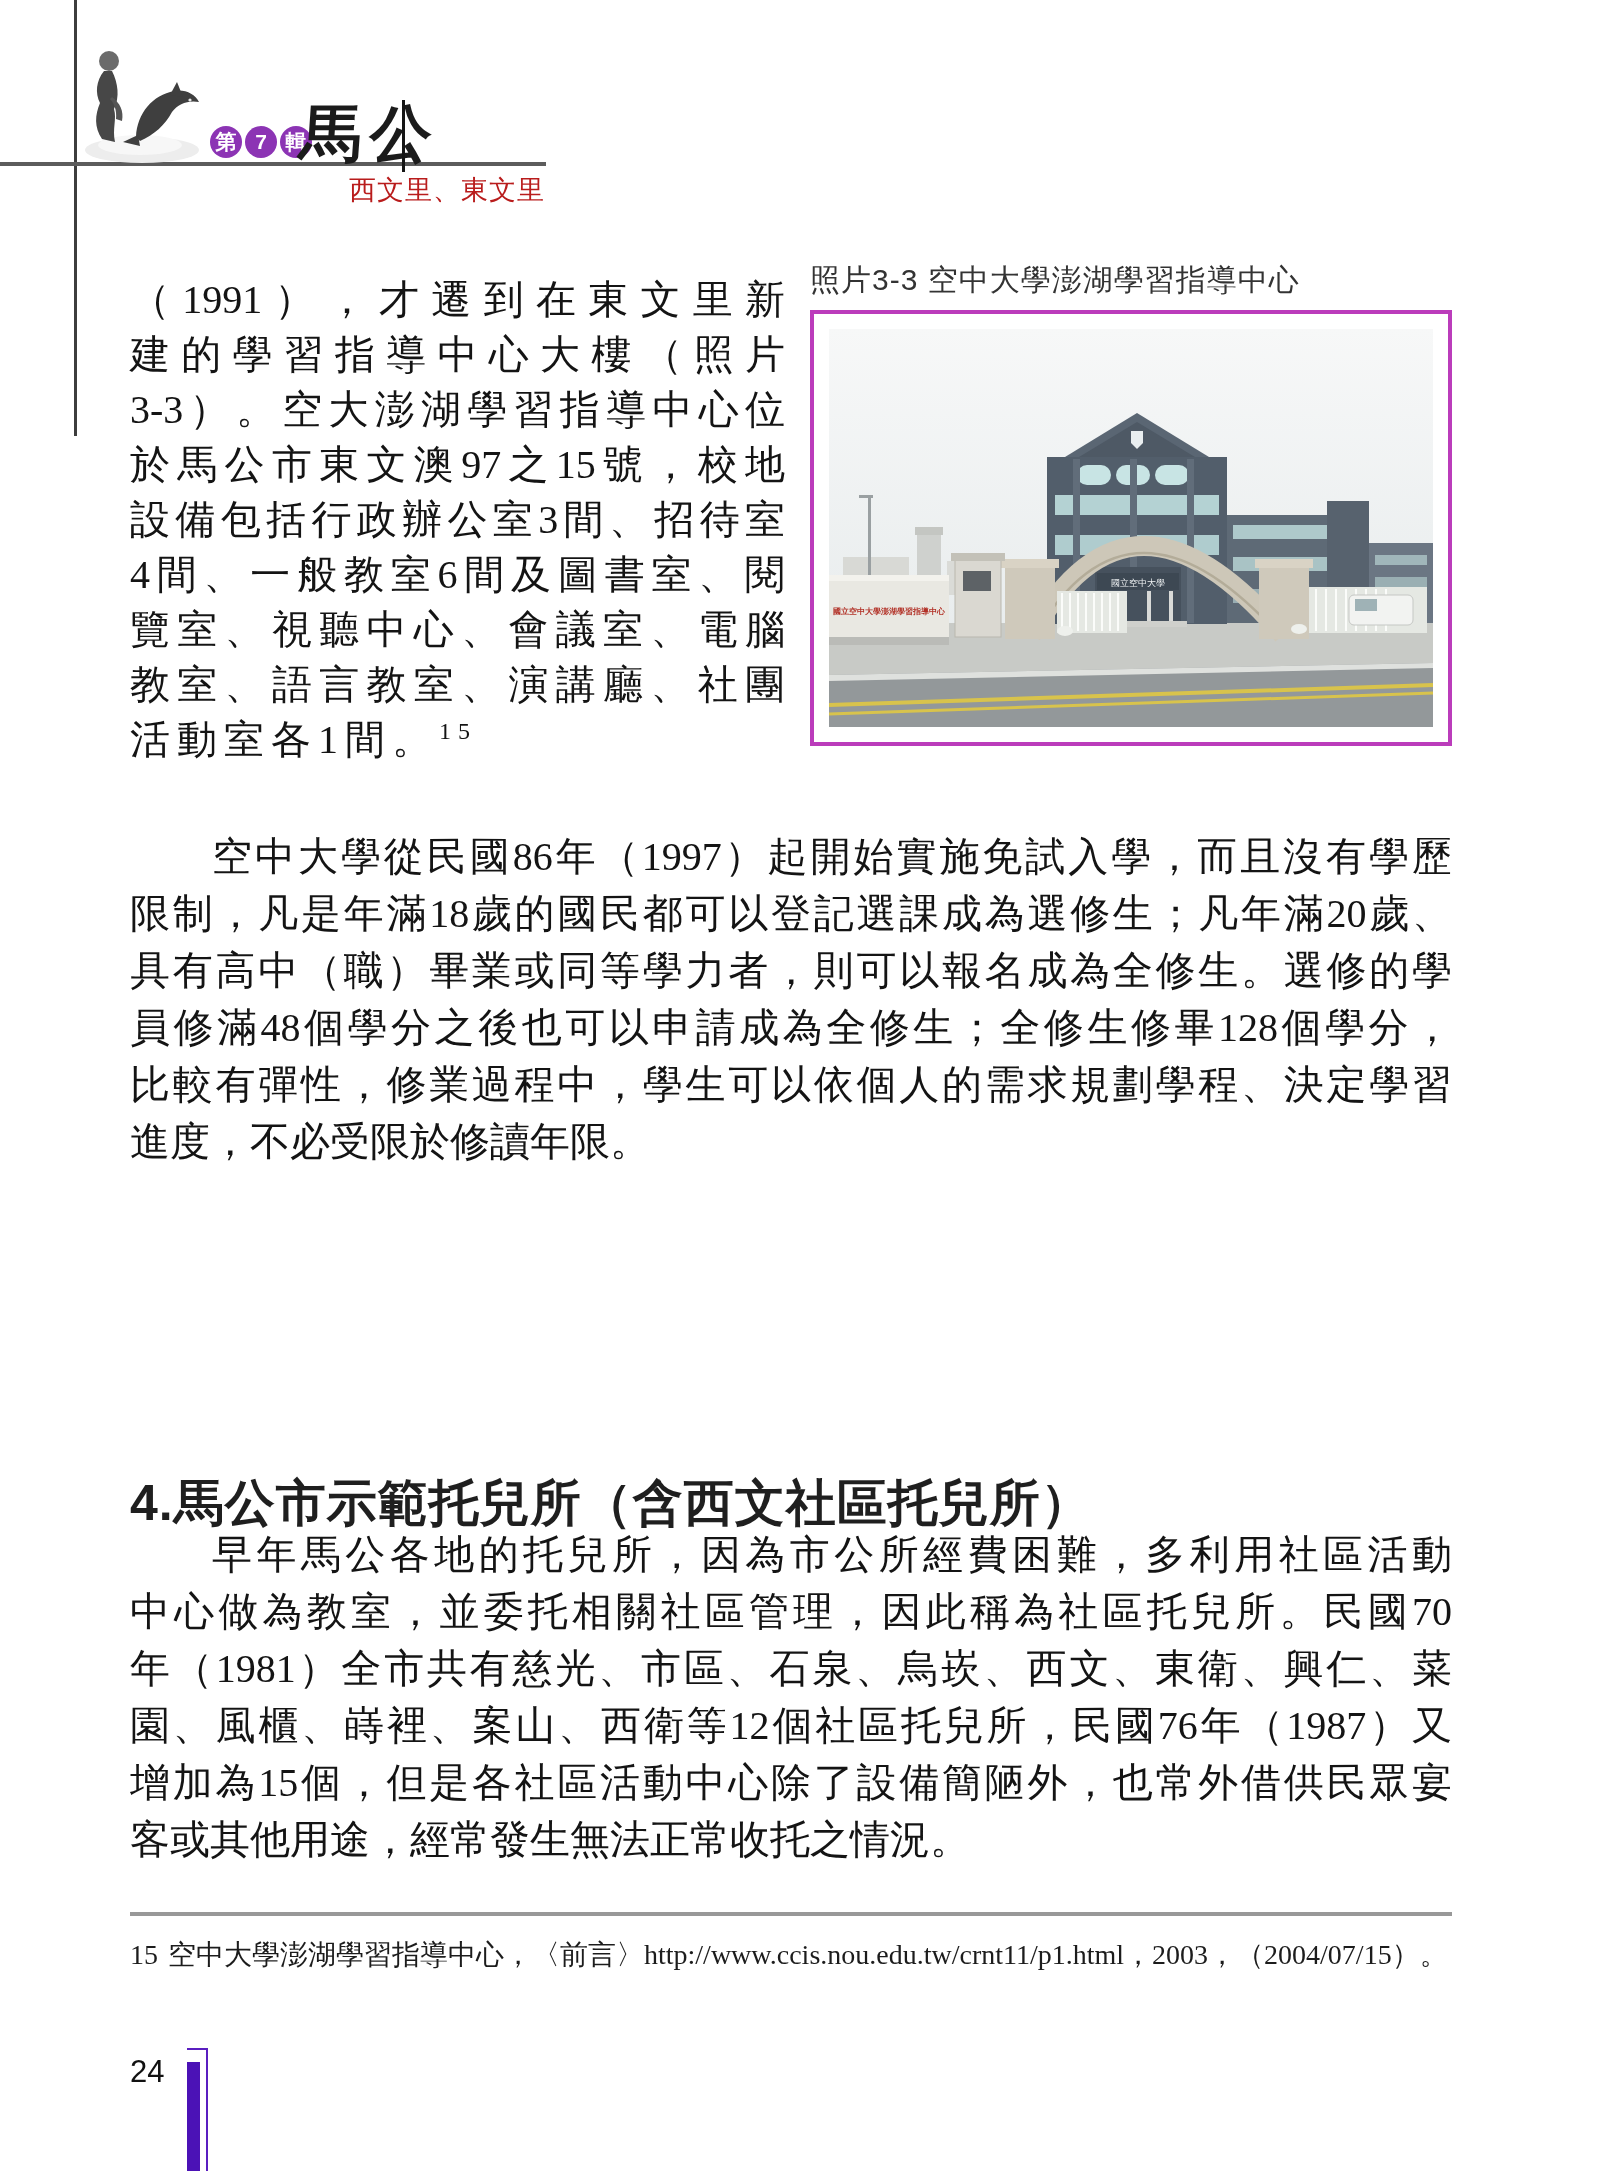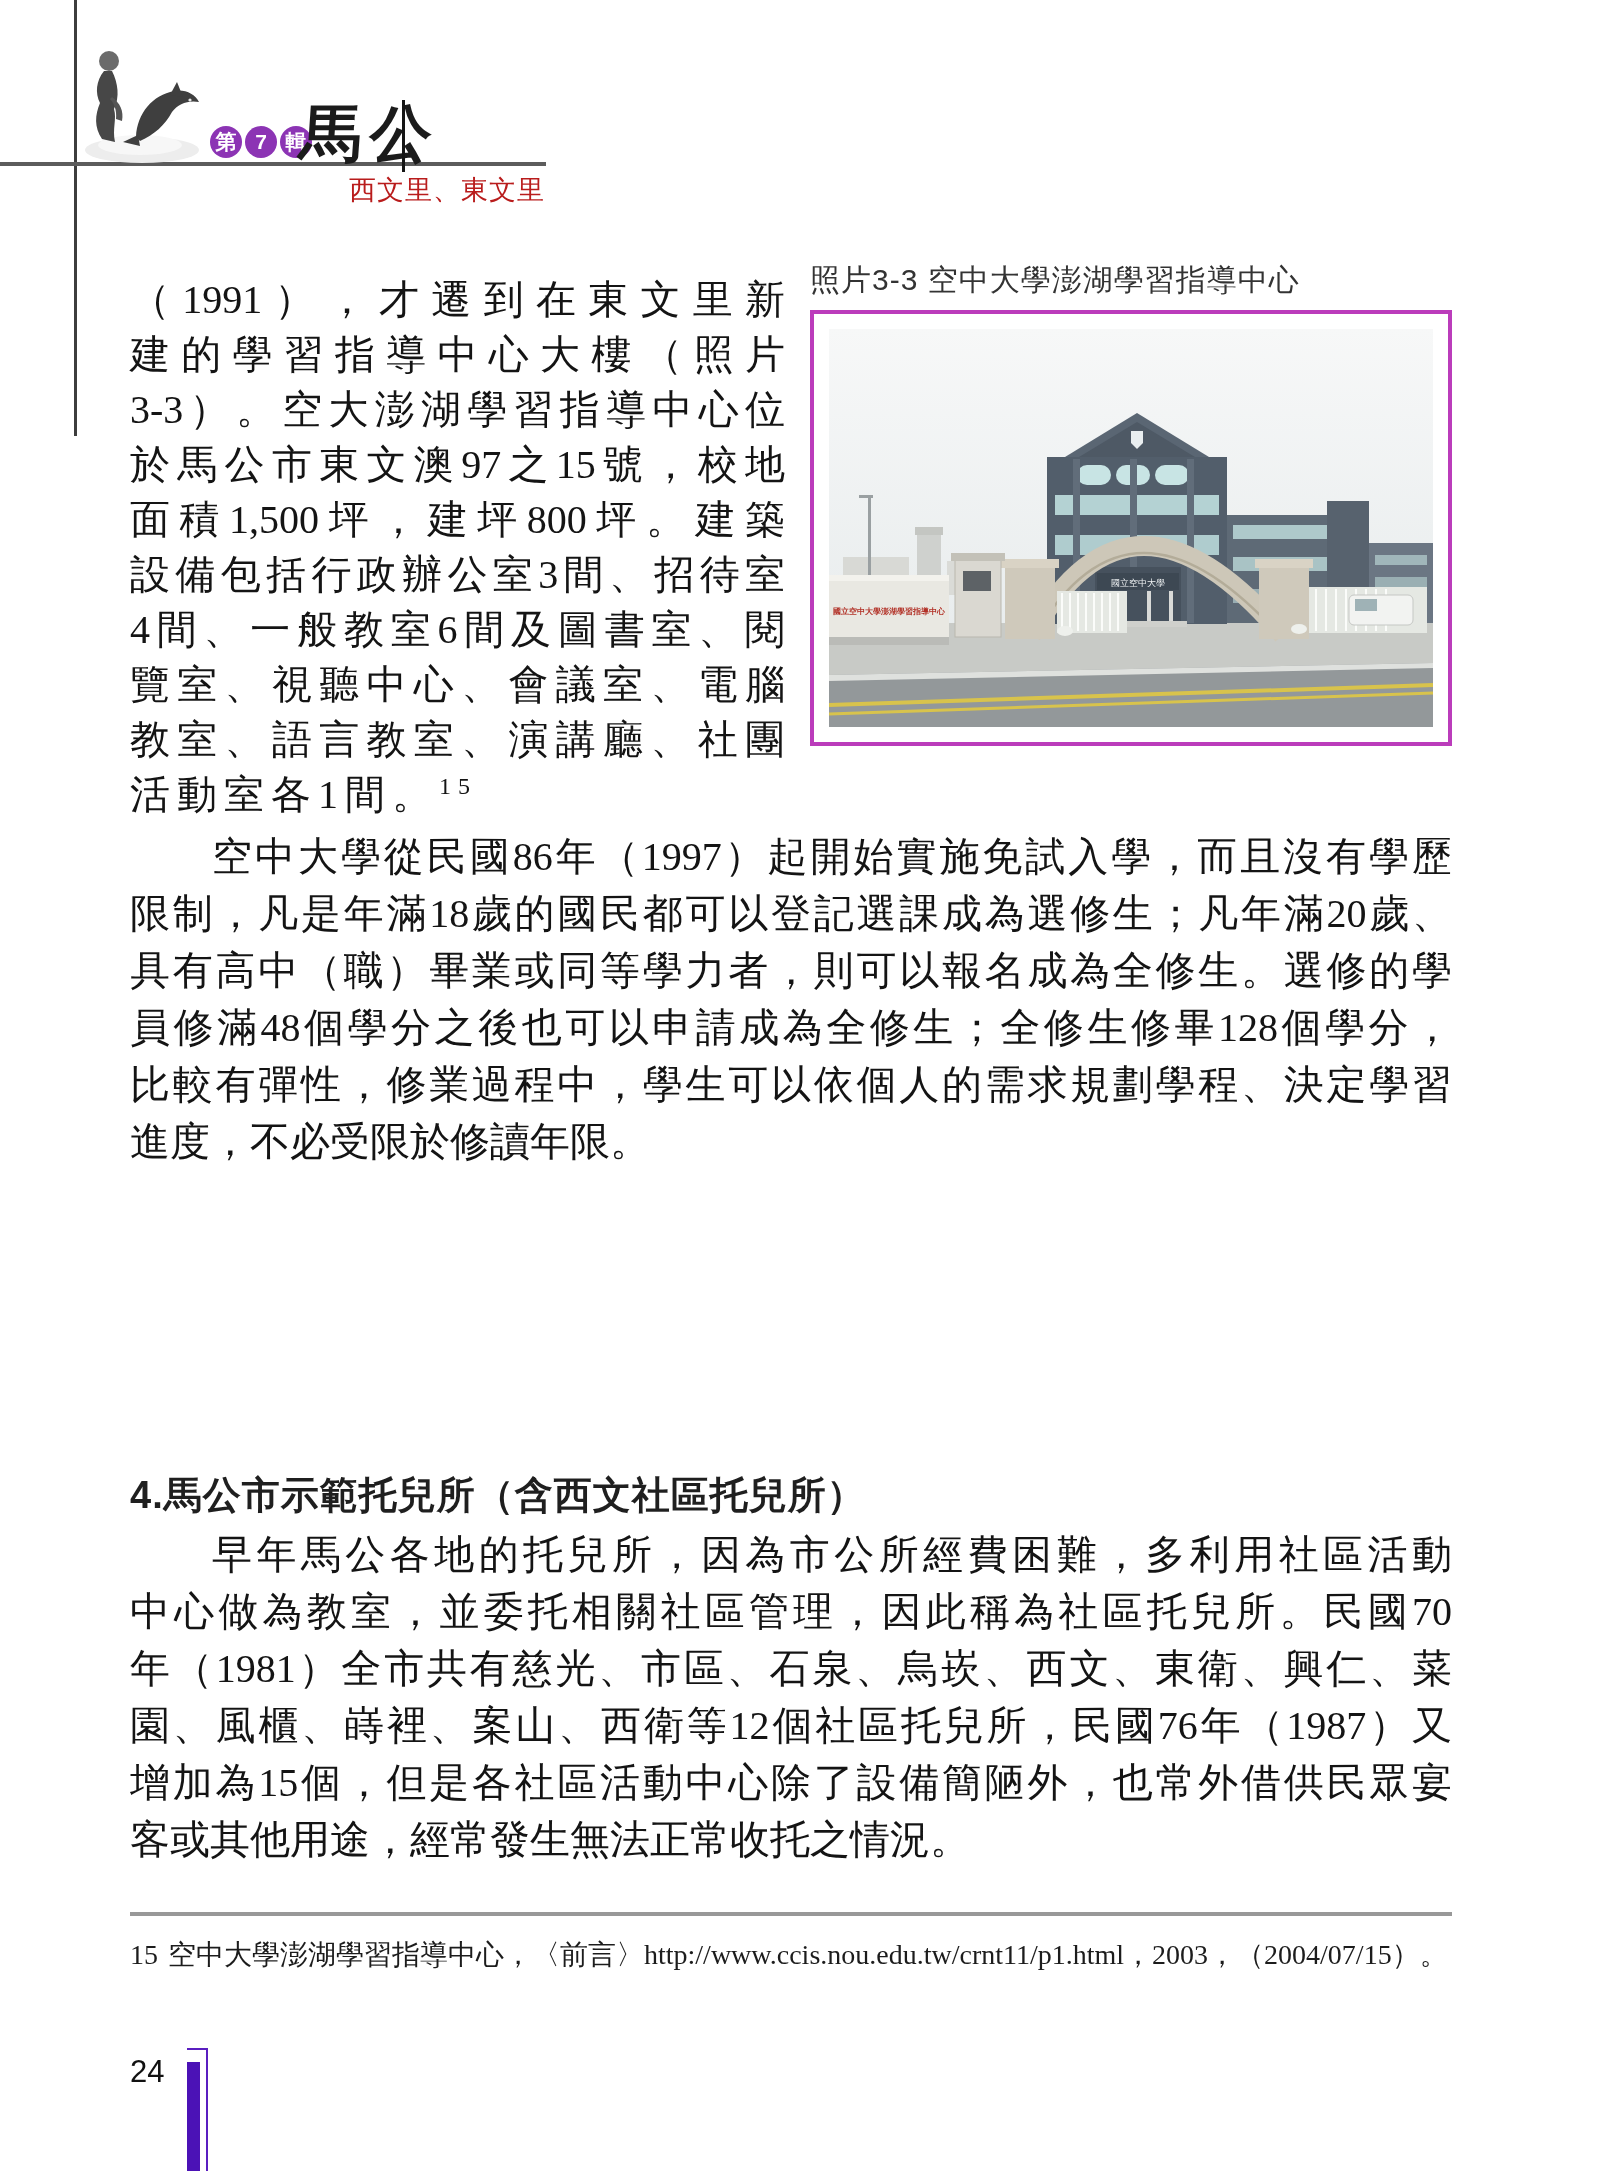--- a/index.html
+++ b/index.html
@@ -28,21 +28,21 @@
   
   .line{white-space:nowrap;color:#141414;}
   .jline{white-space:normal;text-align:justify;text-align-last:justify;text-justify:inter-character;}
   .indent{text-indent:82px;}
   #intro-col{left:130px;top:272px;width:655px;}
   #intro-col .line{height:55px;line-height:55px;font-size:40px;}
   .col-last{letter-spacing:7px;}
   .para{left:130px;width:1322px;}
   .para .line{height:57px;line-height:57px;font-size:40px;}
   #para2{top:828px;} #para3{top:1240px;} #para4{top:1526px;}
-  #section-heading{left:130px;top:1470px;font-size:38px;font-weight:bold;color:#1f1f1f;letter-spacing:1px;}
+  #section-heading{left:130px;top:1470px;font-size:50px;font-weight:bold;color:#1f1f1f;letter-spacing:1px;}
   sup{font-size:24px;vertical-align:super;line-height:0;}
 
   
   #footnote-rule{left:130px;top:1912px;width:1322px;height:4px;background:#989898;}
   #footnote{left:130px;top:1936px;width:1322px;font-size:28px;color:#1c1c1c;}
   #footnote .fref{margin-right:10px;}
 
   
   #pageno{left:130px;top:2054px;font-size:31px;color:#111;}
   #bar-solid{left:187px;top:2062px;width:13px;height:109px;background:#4b12b6;}
@@ -177,21 +177,20 @@
       <ellipse cx="236" cy="302" rx="8" ry="5" fill="#eef0ec"></ellipse>
       <ellipse cx="470" cy="300" rx="8" ry="5" fill="#eef0ec"></ellipse>
     </svg>
   </div>
 
   <div class="abs serif" id="intro-col">
     <div class="line jline">（1991），才遷到在東文里新</div>
     <div class="line jline">建的學習指導中心大樓（照片</div>
     <div class="line jline">3-3）。空大澎湖學習指導中心位</div>
     <div class="line jline">於馬公市東文澳97之15號，校地</div>
-    <div class="line jline">面積1,500坪，建坪800坪。建築</div>
     <div class="line jline">設備包括行政辦公室3間、招待室</div>
     <div class="line jline">4間、一般教室6間及圖書室、閱</div>
     <div class="line jline">覽室、視聽中心、會議室、電腦</div>
     <div class="line jline">教室、語言教室、演講廳、社團</div>
     <div class="line col-last">
       <span>活動室各1間。</span><sup>15</sup>
     </div>
   </div>
 
   <div class="abs serif para" id="para2">

